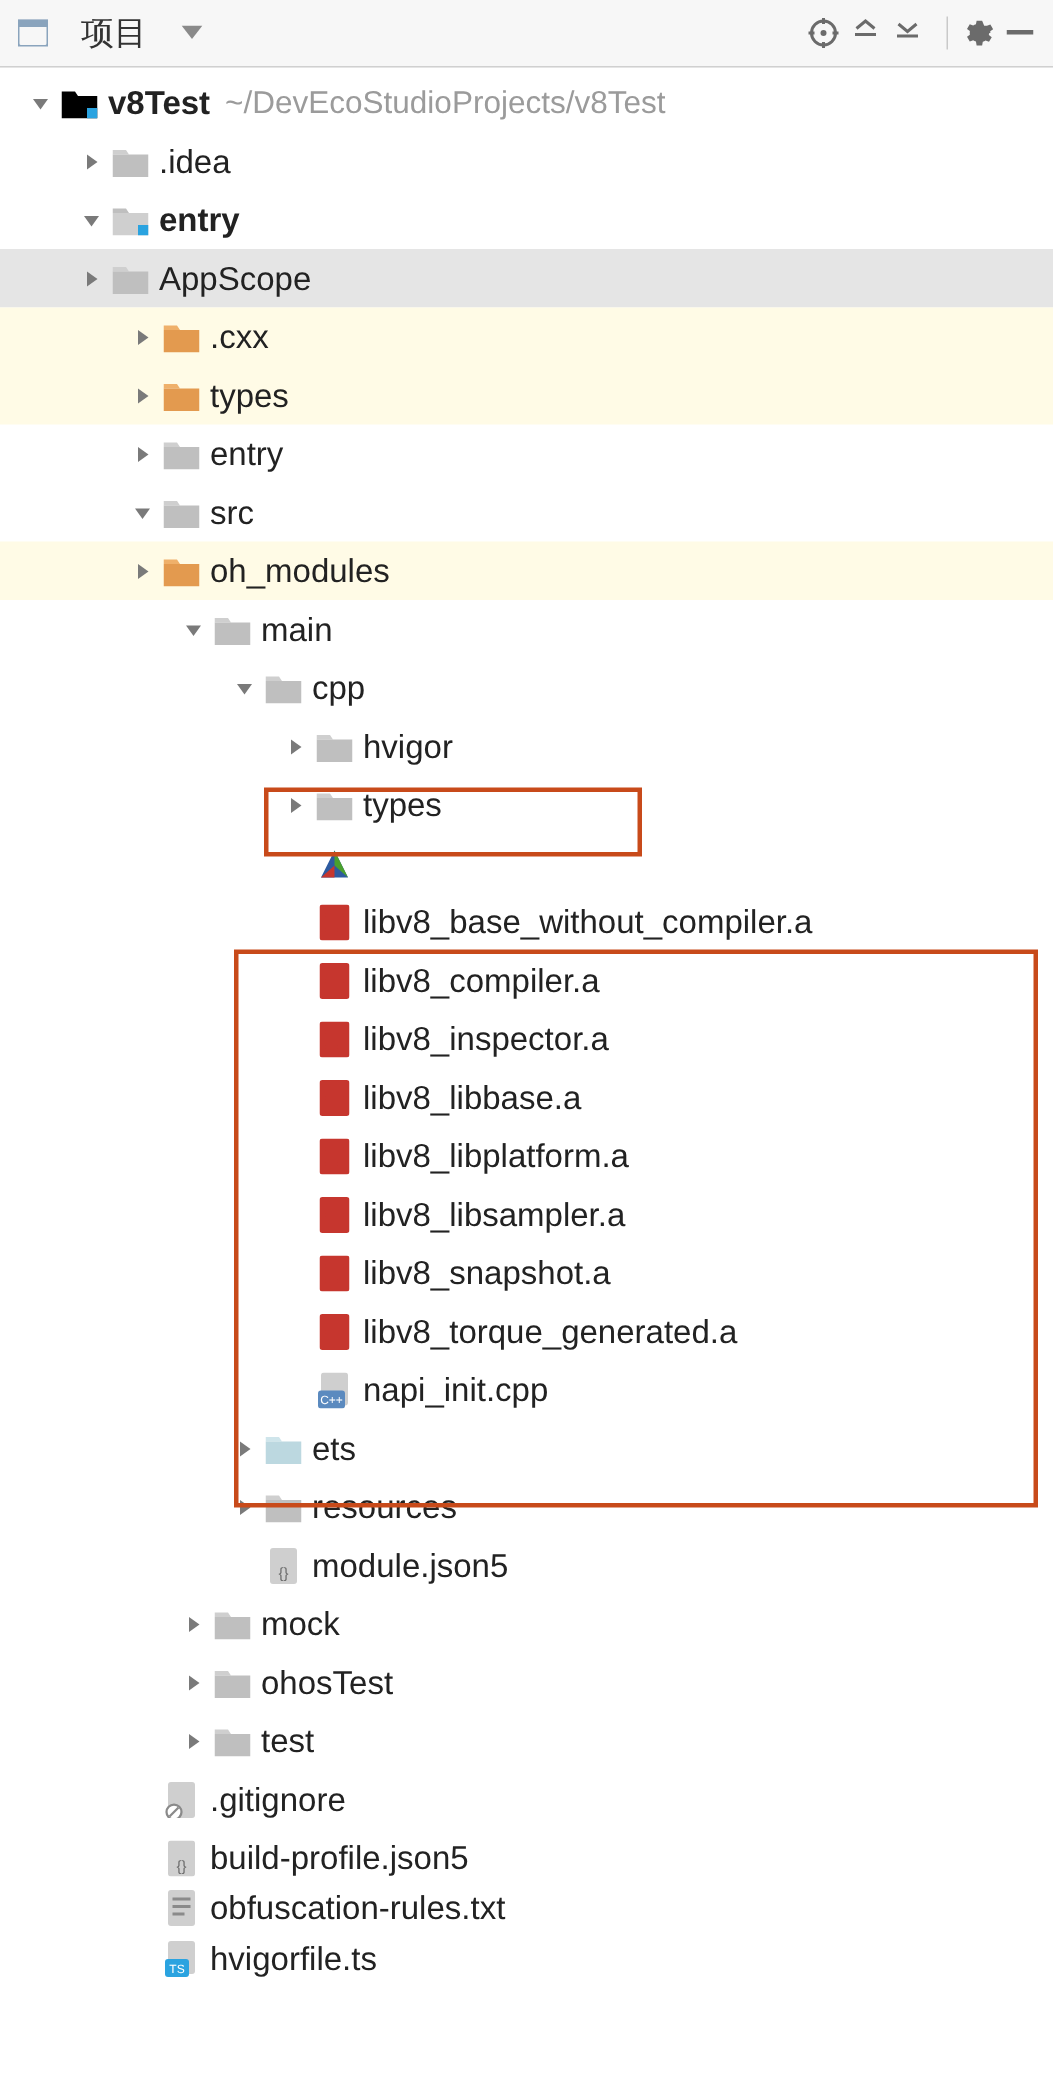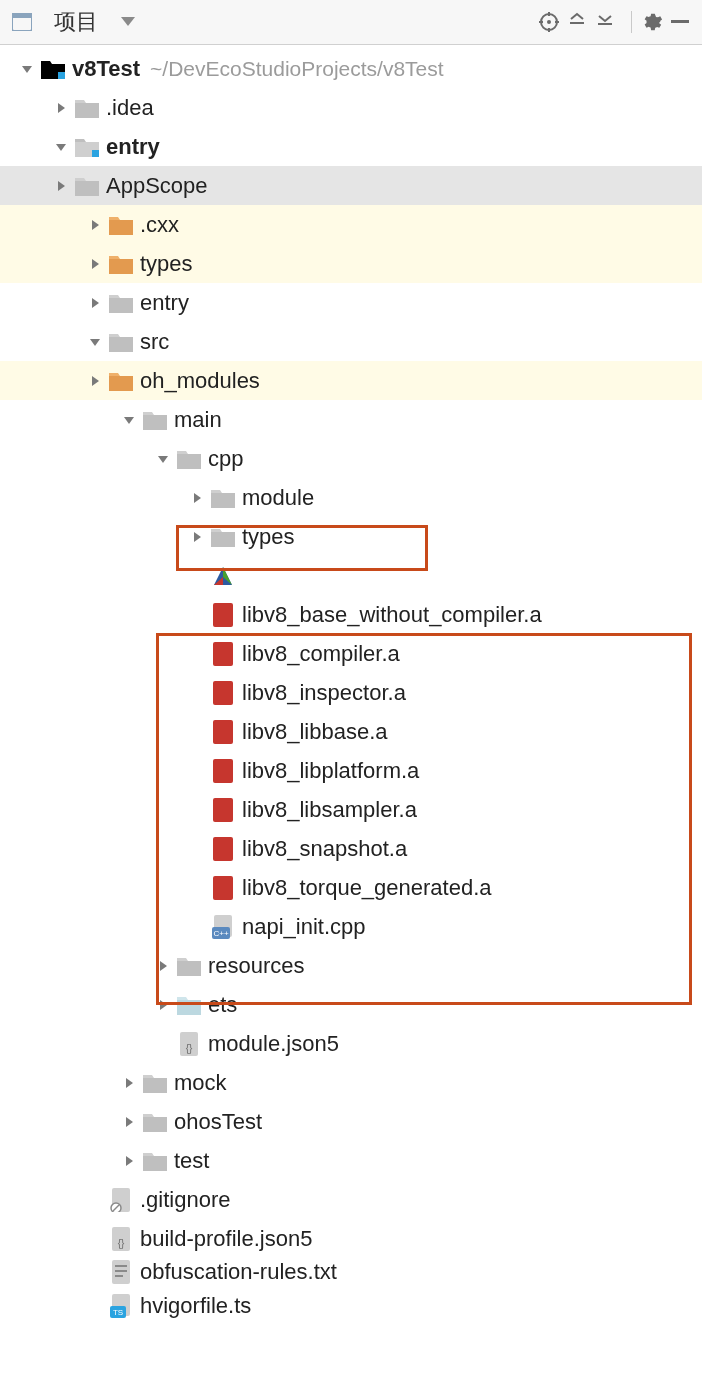--- a/index.html
+++ b/index.html
@@ -275,21 +275,21 @@
         <svg width="14" height="14" viewBox="0 0 14 14">
           <polygon points="4,2 11,7 4,12" fill="#7a7a7a"></polygon>
         </svg>
       </span>
   <span class="fold fold-gray">
         <svg width="24" height="20" viewBox="0 0 24 20">
           <polygon points="0,2 9,2 11,5 24,5 24,5 0,5"></polygon>
           <rect x="0" y="5" width="24" height="15"></rect>
         </svg>
       </span>
-  <span class="lbl">module</span>
+  <span class="lbl">hvigor</span>
 </div>
 
 <div class="row">
   <span class="indent" style="width:184px"></span>
   <span class="arrow">
         <svg width="14" height="14" viewBox="0 0 14 14">
           <polygon points="4,2 11,7 4,12" fill="#7a7a7a"></polygon>
         </svg>
       </span>
   <span class="fold fold-gray">
@@ -421,43 +421,43 @@
   <span class="lbl">napi_init.cpp</span>
 </div>
 
 <div class="row">
   <span class="indent" style="width:150px"></span>
   <span class="arrow">
         <svg width="14" height="14" viewBox="0 0 14 14">
           <polygon points="4,2 11,7 4,12" fill="#7a7a7a"></polygon>
         </svg>
       </span>
+  <span class="fold fold-teal">
+        <svg width="24" height="20" viewBox="0 0 24 20">
+          <polygon points="0,2 9,2 11,5 24,5 24,5 0,5"></polygon>
+          <rect x="0" y="5" width="24" height="15"></rect>
+        </svg>
+      </span>
+  <span class="lbl">ets</span>
+</div>
+
+<div class="row">
+  <span class="indent" style="width:150px"></span>
+  <span class="arrow">
+        <svg width="14" height="14" viewBox="0 0 14 14">
+          <polygon points="4,2 11,7 4,12" fill="#7a7a7a"></polygon>
+        </svg>
+      </span>
   <span class="fold fold-gray">
         <svg width="24" height="20" viewBox="0 0 24 20">
           <polygon points="0,2 9,2 11,5 24,5 24,5 0,5"></polygon>
           <rect x="0" y="5" width="24" height="15"></rect>
         </svg>
       </span>
   <span class="lbl">resources</span>
-</div>
-
-<div class="row">
-  <span class="indent" style="width:150px"></span>
-  <span class="arrow">
-        <svg width="14" height="14" viewBox="0 0 14 14">
-          <polygon points="4,2 11,7 4,12" fill="#7a7a7a"></polygon>
-        </svg>
-      </span>
-  <span class="fold fold-teal">
-        <svg width="24" height="20" viewBox="0 0 24 20">
-          <polygon points="0,2 9,2 11,5 24,5 24,5 0,5"></polygon>
-          <rect x="0" y="5" width="24" height="15"></rect>
-        </svg>
-      </span>
-  <span class="lbl">ets</span>
 </div>
 
 <div class="row">
   <span class="indent" style="width:176px"></span>
   <span class="fold">
         <svg width="22" height="24" viewBox="0 0 22 24">
           <rect x="2" y="0" width="18" height="24" rx="2" fill="#cfcfcf"></rect>
           <text x="11" y="20" font-size="10" fill="#6b6b6b" text-anchor="middle">{}</text>
         </svg>
       </span>

